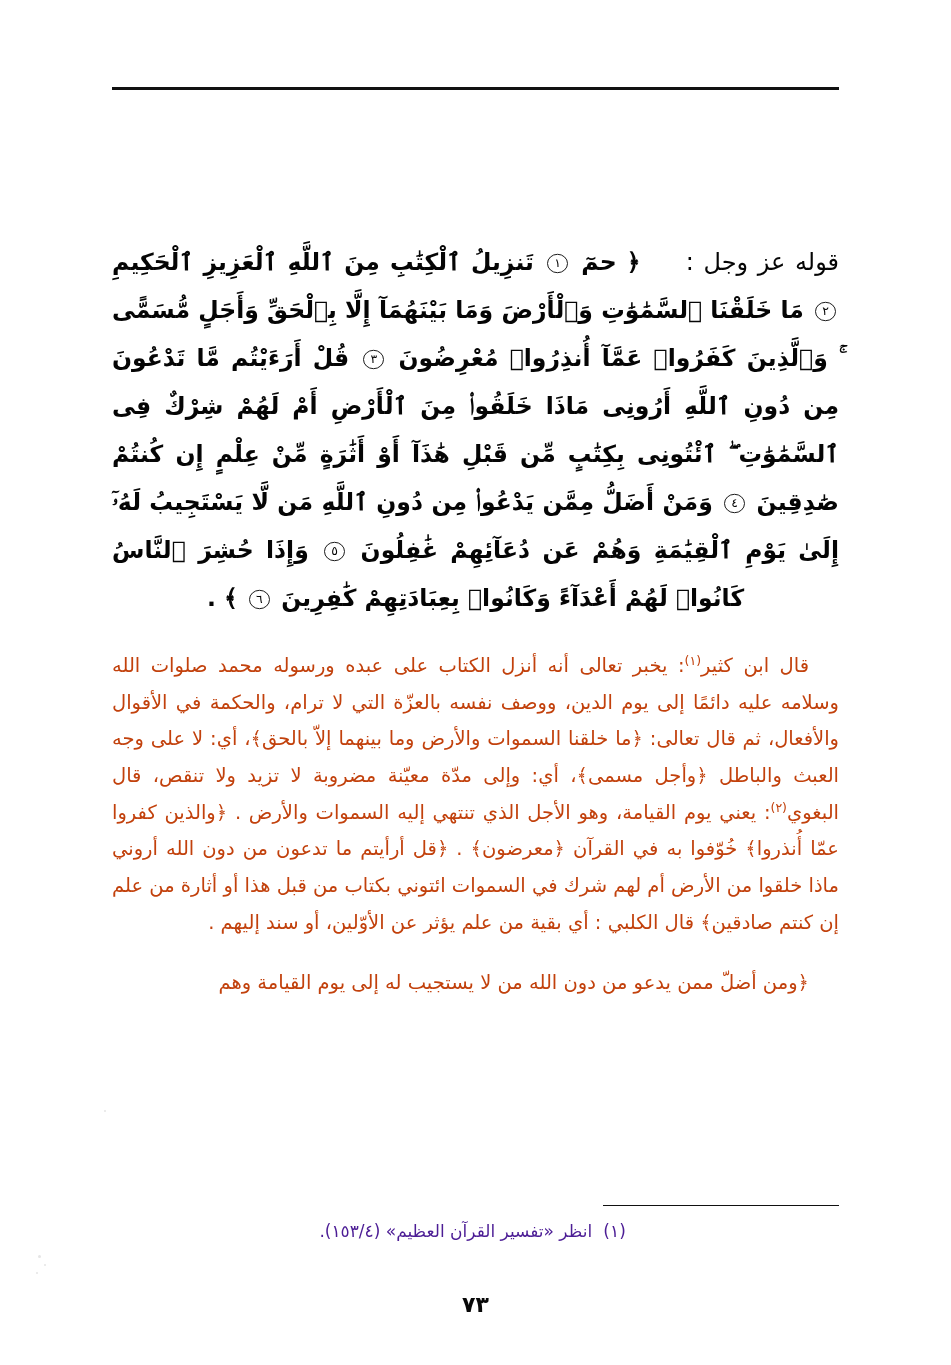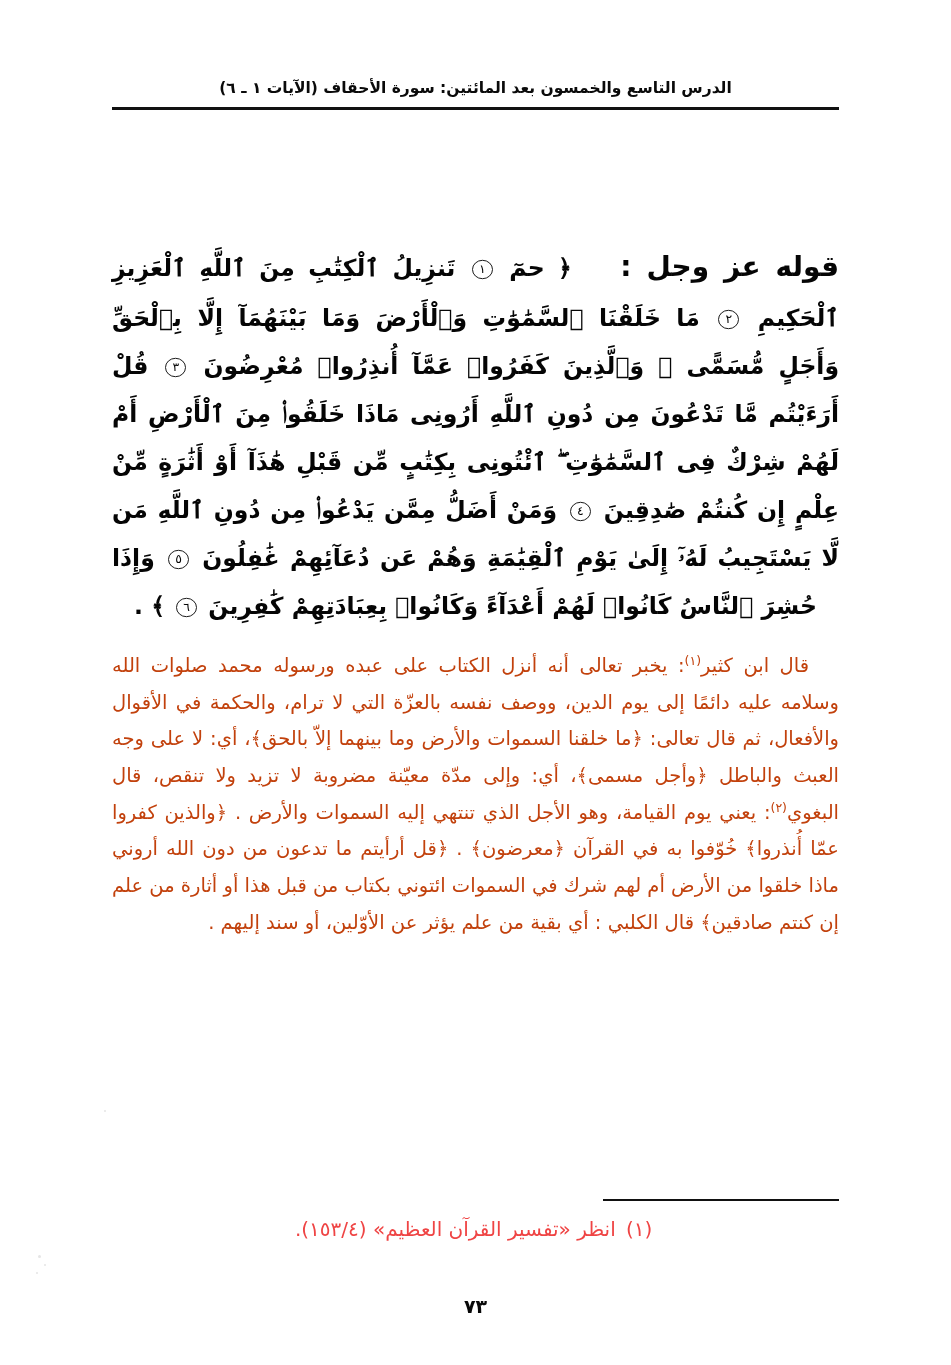--- a/index.html
+++ b/index.html
@@ -61,22 +61,22 @@
     text-align-last: center;
     direction: rtl;
     font-family: "DejaVu Sans", "Liberation Serif", serif;
     font-size: 23.5px;
     line-height: 2.04;
     font-weight: 600;
     color: #050505;
     letter-spacing: 0.2px;
   }
   .quran-block .lead {
-    font-size: 28px;
-    font-weight: 700;
+    font-size: 24px;
+    font-weight: 400;
     margin-left: 35px;
   }
   .ayah-num {
     display: inline-block;
     font-size: 12.5px;
     font-weight: 400;
     border: 1.3px solid #111;
     border-radius: 50%;
     width: 19px;
     height: 19px;
@@ -122,58 +122,57 @@
     right: 112px;
     direction: rtl;
   }
   .footnote-rule {
     width: 236px;
     height: 1.6px;
     background: #111;
     margin: 0 0 11px auto;
   }
   .footnote-line {
-    font-size: 20px;
+    font-size: 17px;
     line-height: 1.75;
     text-align: center;
-    color: #ef4444;
+    color: #4c1d95;
   }
   .footnote-line .fnum {
     display: inline-block;
     min-width: 34px;
     text-align: center;
   }
 
   
   .page-number {
     position: absolute;
     bottom: 48px;
     left: 0;
     right: 0;
     text-align: center;
-    font-size: 19px;
+    font-size: 22px;
     font-weight: 700;
     color: #080808;
   }
 
   
   .speckle {
     position: absolute;
     background: #cfcfcf;
     border-radius: 50%;
     opacity: .55;
   }
 </style>
 </head>
 <body>
 
 <div class="page">
 
   <div class="header-zone">
-    <div class="header-text">الدرس التاسع والخمسون بعد المائتين: سورة الأحقاف (الآيات ١ ـ ٦)</div>
     <div class="header-rule">
         <span class="thin"></span>
       </div>
   </div>
 
   <div class="quran-block">
     <span class="lead">قوله عز وجل :</span>
     <span>﴿</span>
     <span>حمٓ</span>
     <span class="ayah-num">١</span>
@@ -188,20 +187,21 @@
     <span>وَإِذَا حُشِرَ ٱلنَّاسُ كَانُوا۟ لَهُمْ أَعْدَآءً وَكَانُوا۟ بِعِبَادَتِهِمْ كَٰفِرِينَ</span>
     <span class="ayah-num">٦</span>
     <span>﴾</span>
     <span>.</span>
   </div>
 
   <div class="body-zone">
     <p>
       <span>قال ابن كثير</span><span class="fnref">(١)</span><span>: يخبر تعالى أنه أنزل الكتاب على عبده ورسوله محمد صلوات الله وسلامه عليه دائمًا إلى يوم الدين، ووصف نفسه بالعزّة التي لا ترام، والحكمة في الأقوال والأفعال، ثم قال تعالى: ﴿ما خلقنا السموات والأرض وما بينهما إلاّ بالحق﴾، أي: لا على وجه العبث والباطل ﴿وأجل مسمى﴾، أي: وإلى مدّة معيّنة مضروبة لا تزيد ولا تنقص، قال البغوي</span><span class="fnref">(٢)</span><span>: يعني يوم القيامة، وهو الأجل الذي تنتهي إليه السموات والأرض . ﴿والذين كفروا عمّا أُنذروا﴾ خُوّفوا به في القرآن ﴿معرضون﴾ . ﴿قل أرأيتم ما تدعون من دون الله أروني ماذا خلقوا من الأرض أم لهم شرك في السموات ائتوني بكتاب من قبل هذا أو أثارة من علم إن كنتم صادقين﴾ قال الكلبي : أي بقية من علم يؤثر عن الأوّلين، أو سند إليهم .</span>
     </p>
+    <p class="para-spaced">﴿ومن أضلّ ممن يدعو من دون الله من لا يستجيب له إلى يوم القيامة وهم</p>
   </div>
 
   <div class="footnote-zone">
     <div class="footnote-rule"></div>
     <div class="footnote-line">
       <span class="fnum">(١)</span>
       <span>انظر «تفسير القرآن العظيم» (١٥٣/٤).</span>
     </div>
   </div>
 

